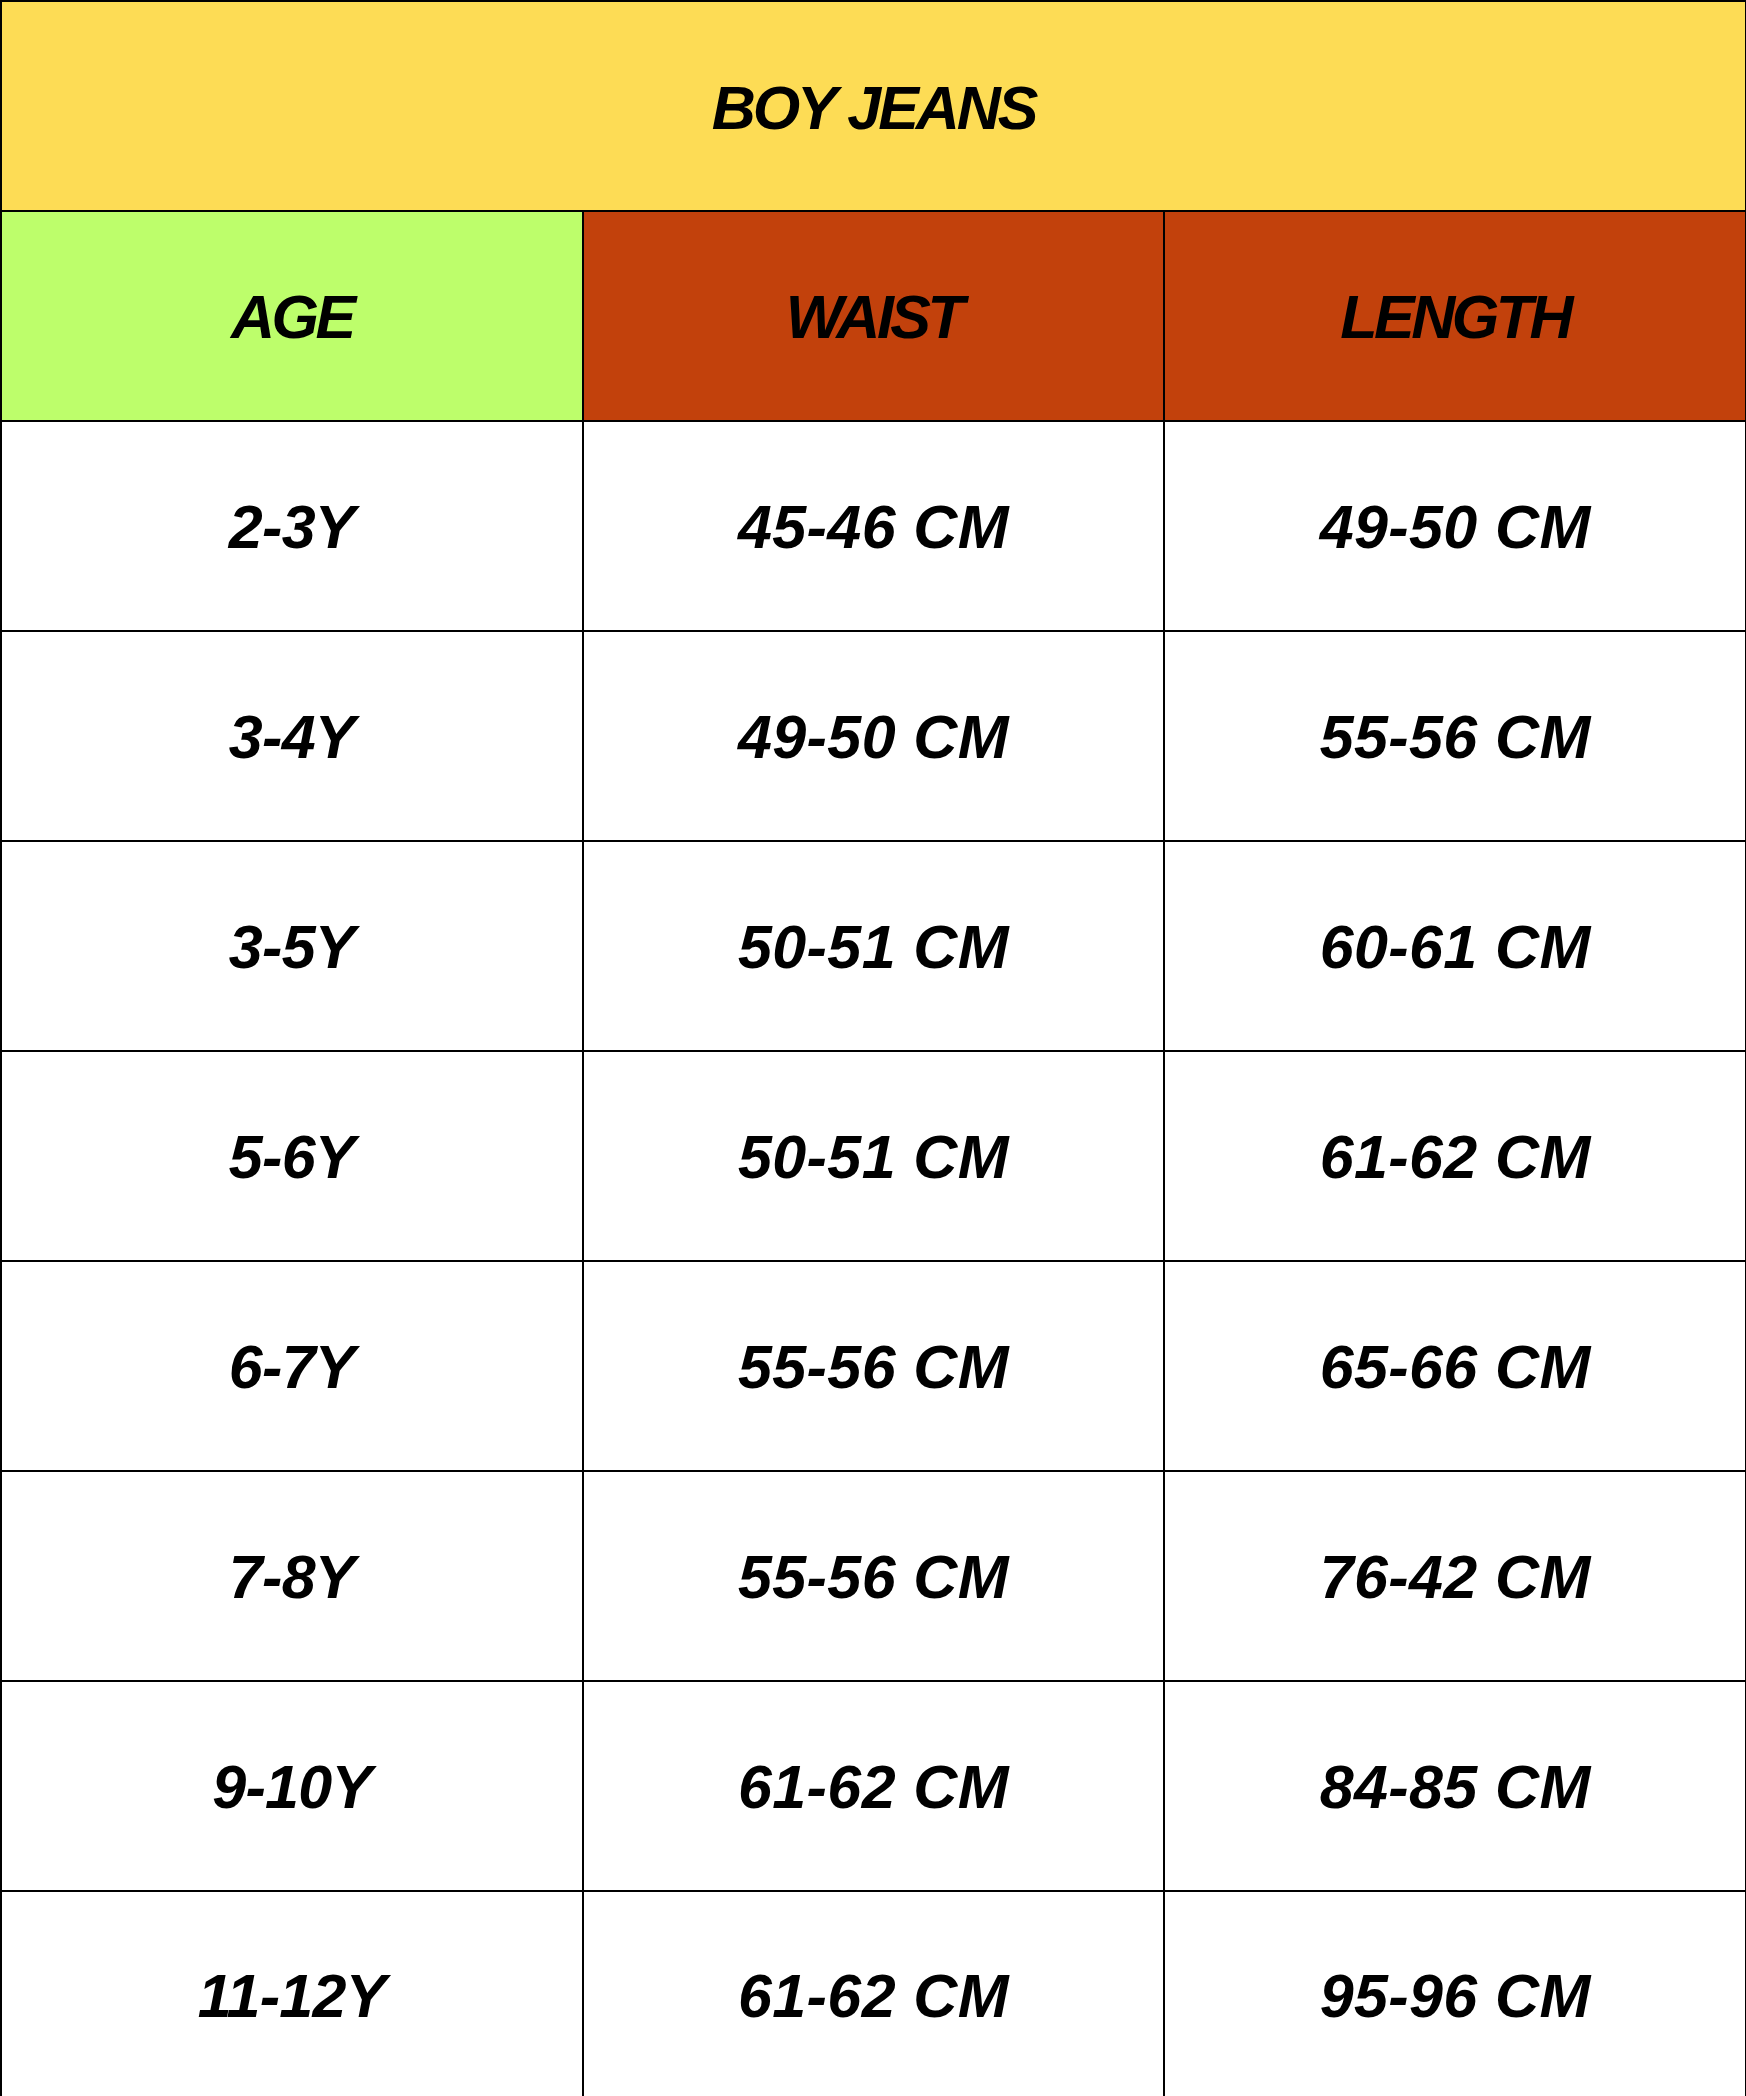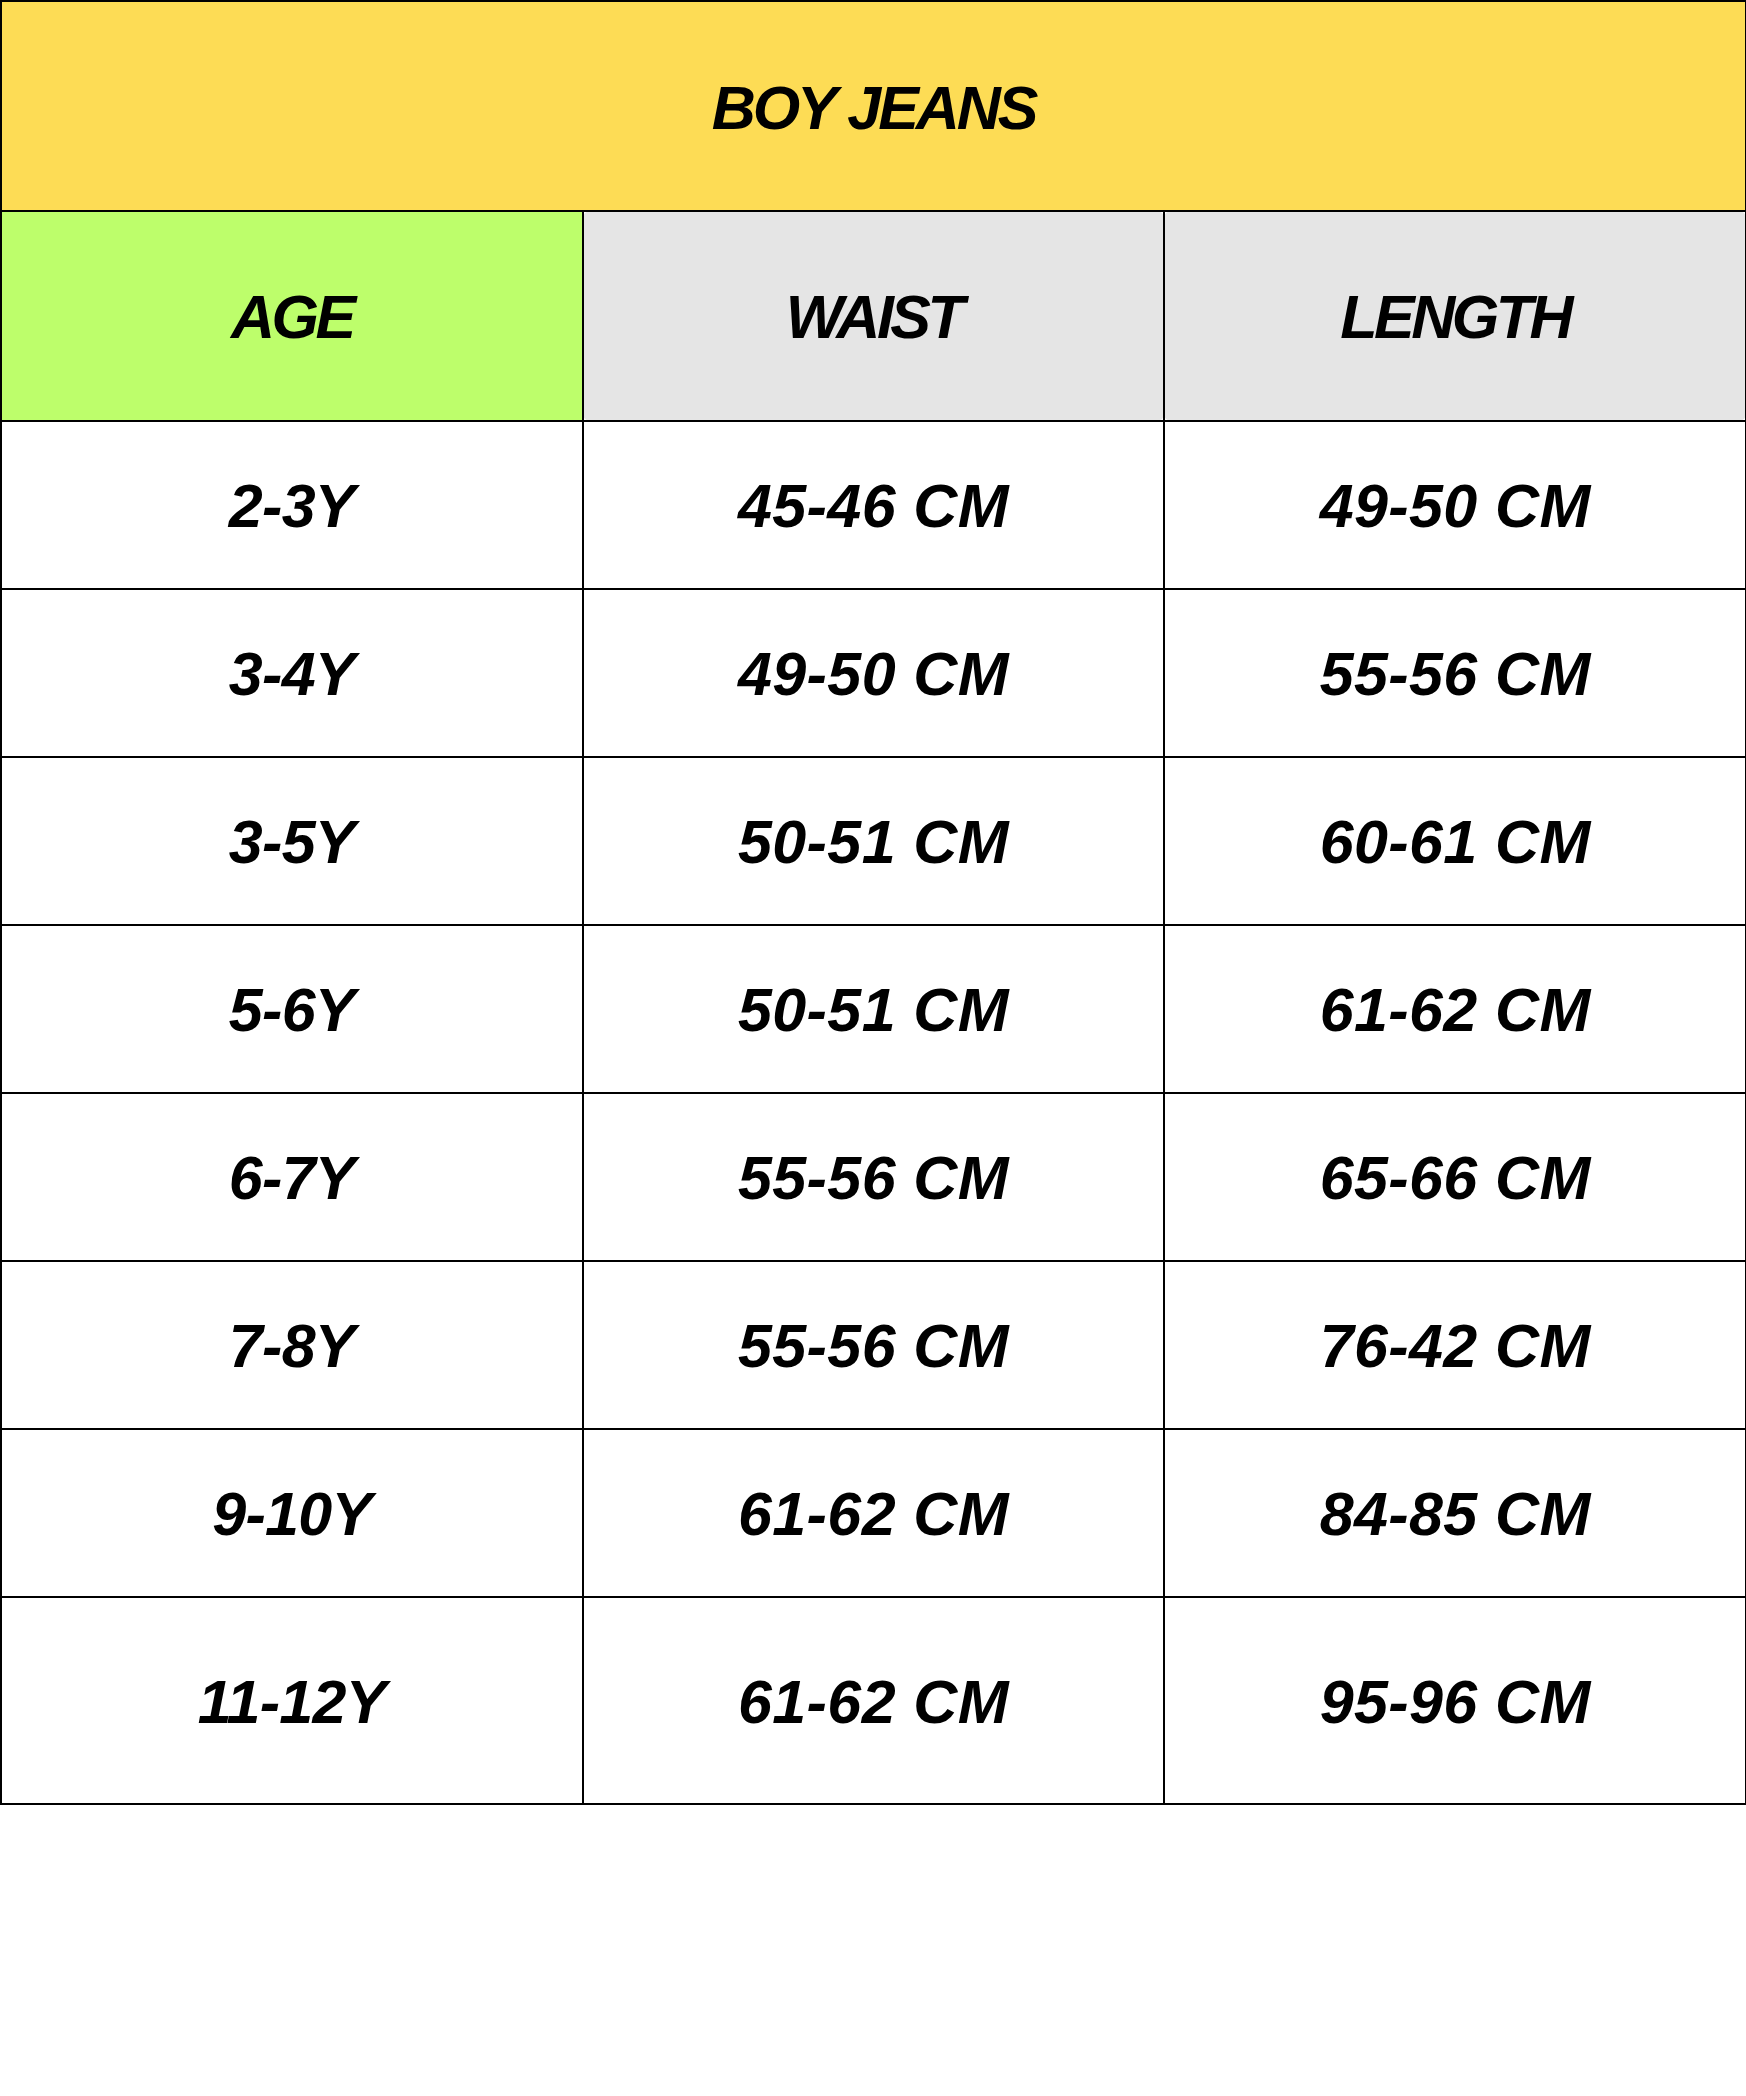--- a/index.html
+++ b/index.html
@@ -42,25 +42,25 @@
 
   .title-cell {
     background: #FDDC55;
     height: 210px;
     font-size: 61px;
     letter-spacing: -3.1px;
   }
   .title-cell > span { display:inline-block; transform: translateY(1.7px); }
 
   .hdr-age { background: #BDFE6B; }
-  .hdr-waist, .hdr-length { background: #e5e5e5; border-radius: 7px; }
+  .hdr-waist, .hdr-length { background: #c2410c; }
   .hdr { height: 210px; font-size: 61px; letter-spacing: -3.5px; }
   .hdr > span { display:inline-block; transform: translateY(0.9px); }
 
-  .data-row td { height: 168px; font-size: 61px; background: #ffffff; letter-spacing: -0.7px; }
+  .data-row td { height: 210px; font-size: 61px; background: #ffffff; letter-spacing: -0.7px; }
   .data-row td > span { display:inline-block; transform: translateY(0.9px); }
   .data-row td.measure { letter-spacing: 0.4px; }
   .data-row.last td { height: 207px; }
 
   .col-age { width: 583px; margin-left: 33px; }
   .col-waist { width: 580px; }
   .col-length { width: 583px; }
 </style>
 </head>
 <body>

